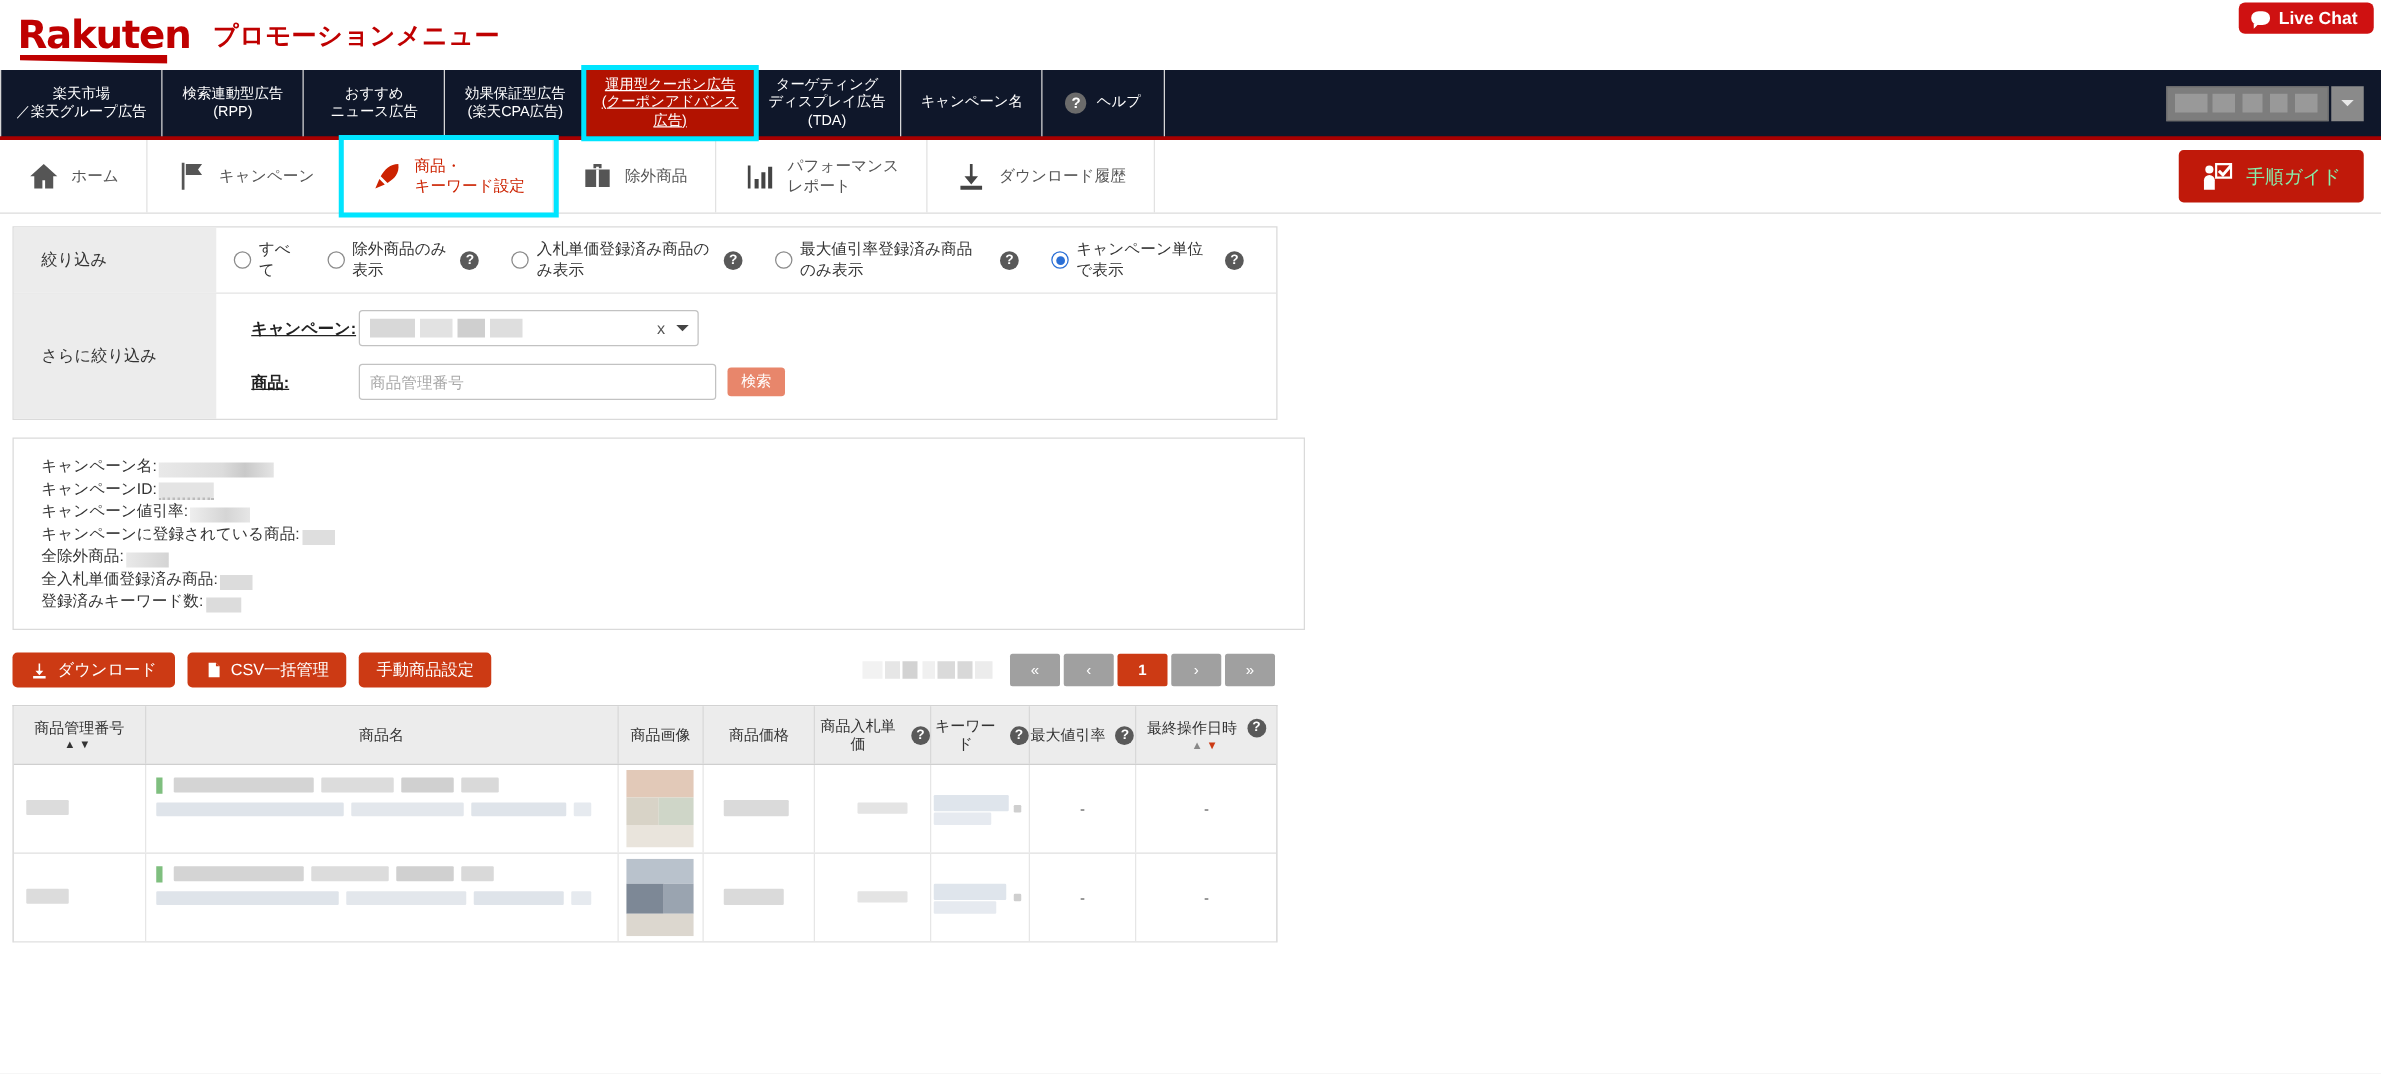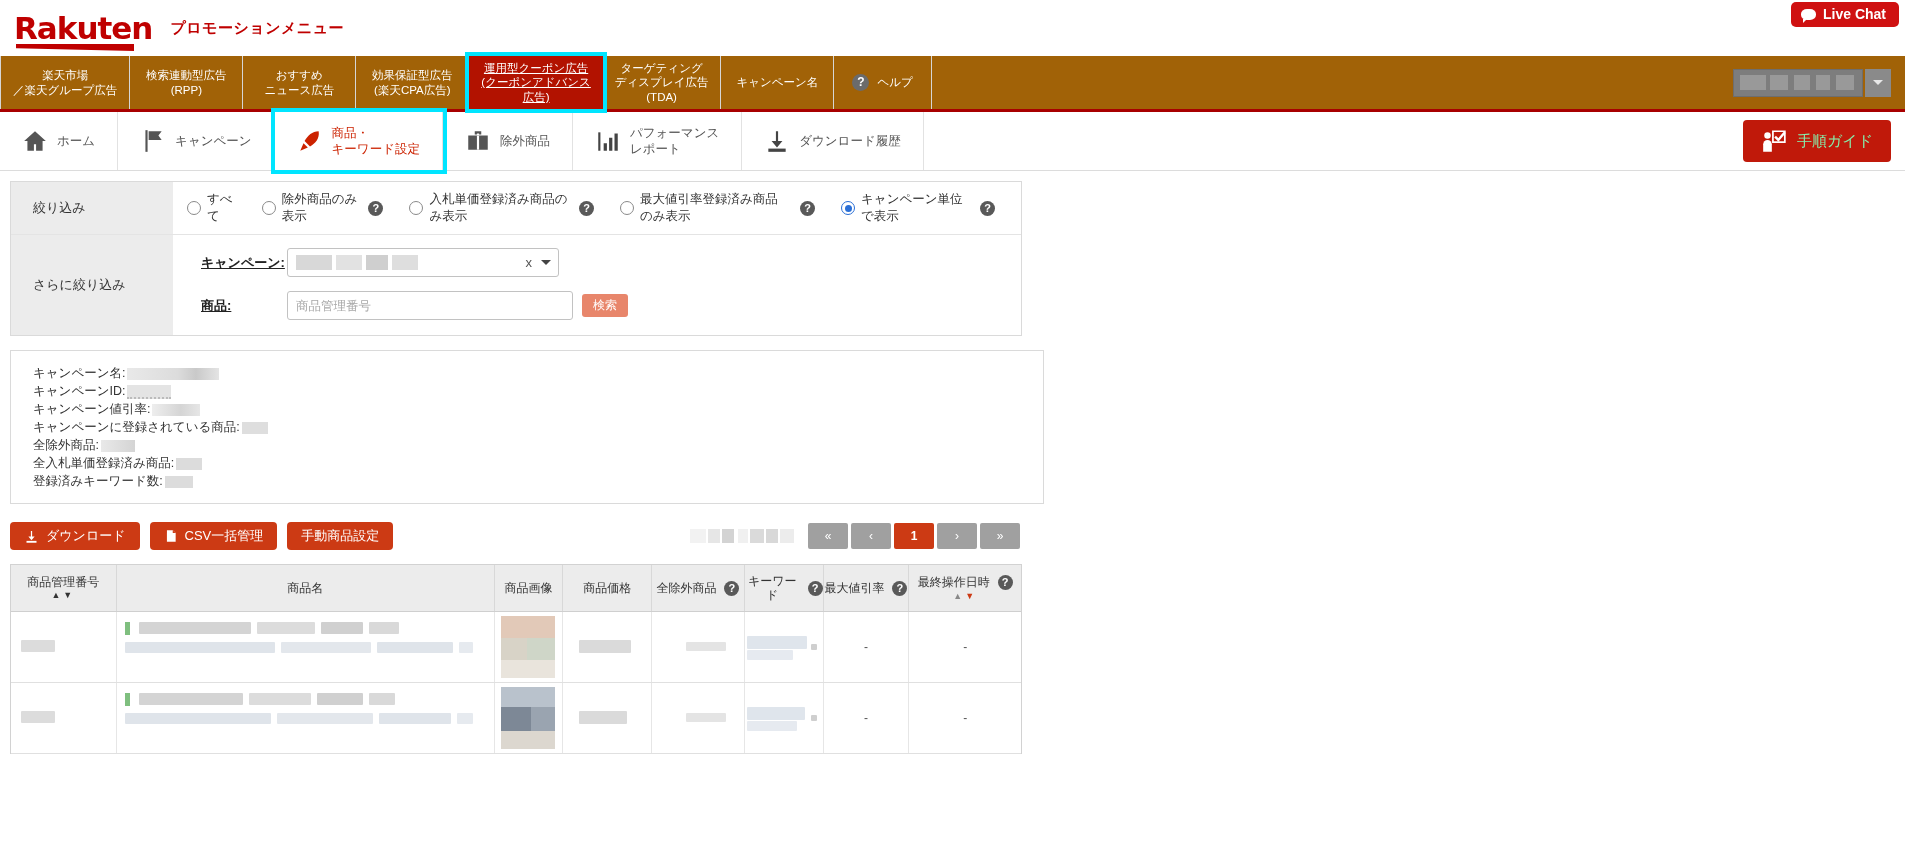--- a/index.html
+++ b/index.html
@@ -16,33 +16,33 @@
   .brandbar{position:relative;height:56px;background:#fff;display:flex;align-items:center;padding-left:14px;}
   .logo{display:flex;align-items:flex-end;}
   .logo-text{
     font-family:"DejaVu Sans",sans-serif;
     font-size:31px;font-weight:bold;color:#bf0000;letter-spacing:-1px;line-height:1;
   }
   .logo-underline{
     position:absolute;left:16px;top:44px;width:118px;height:7px;background:#bf0000;
     clip-path:polygon(0 0,100% 0,100% 100%,0 60%);
   }
-  .brand-sub{margin-left:18px;font-size:15px;font-weight:bold;color:#bf0000;letter-spacing:.5px;}
+  .brand-sub{margin-left:18px;font-size:20px;font-weight:bold;color:#bf0000;letter-spacing:.5px;}
   .livechat{
     position:absolute;right:6px;top:2px;
     background:#cf1111;color:#fff;border-radius:5px;
     padding:4px 13px 5px 10px;display:flex;align-items:center;gap:7px;
     font-size:14px;font-weight:bold;cursor:pointer;
   }
   .chat-bubble{width:15px;height:11px;background:#fff;border-radius:6px/5px;position:relative;}
   .chat-bubble:after{content:"";position:absolute;left:2px;bottom:-3px;border-width:4px 4px 0 0;border-style:solid;border-color:#fff transparent transparent transparent;}
 
   
   .nav1{
-    position:relative;height:53px;background:#a16207;
+    position:relative;height:53px;background:#0f172a;
     border-bottom:3px solid #a80000;display:flex;align-items:stretch;
   }
   .nav1-item{
     display:flex;align-items:center;justify-content:center;text-align:center;
     color:#fff;font-size:11.5px;line-height:1.25;
     padding:0 12px;border-right:1px solid #d6d6d6;cursor:pointer;white-space:pre-line;
     min-width:88px;
   }
   .nav1-item.first{border-left:1px solid #d6d6d6;}
   .nav1-item.active{
@@ -101,21 +101,21 @@
     font-size:12.5px;color:#333;font-family:inherit;background:#fff;
   }
   .txtinput::placeholder{color:#a8a8a8;}
   .search-btn{
     margin-left:9px;background:#e8866b;color:#fff;border:none;border-radius:3px;
     height:23px;padding:0 11px;font-size:12px;cursor:pointer;font-family:inherit;
   }
 
   
   .infobox{margin:14px 10px 0 10px;width:1010px;border:1px solid #dadada;background:#fff;padding:14px 0 12px 22px;}
-  .infoline{display:flex;align-items:center;height:17px;margin-bottom:1px;font-size:12.5px;color:#333;}
+  .infoline{display:flex;align-items:flex-end;height:17px;margin-bottom:1px;font-size:12.5px;color:#333;}
   .mask-blk{display:inline-block;height:12px;background:#dcdcdc;margin-left:2px;}
 
   
   .actions{margin:16px 10px 0 10px;width:1010px;display:flex;align-items:center;position:relative;height:32px;}
   .abtn{
     background:#cc3a14;color:#fff;border:none;border-radius:4px;height:28px;
     display:flex;align-items:center;gap:7px;padding:0 14px;font-size:13px;cursor:pointer;
     margin-right:10px;font-family:inherit;
   }
   .pager{position:absolute;right:0;display:flex;align-items:center;gap:0;}
@@ -389,21 +389,21 @@
             <span>商品画像</span>
           </span>
       </div>
       <div class="th c3">
         <span class="lbl">
             <span>商品価格</span>
           </span>
       </div>
       <div class="th c4">
         <span class="lbl">
-            <span>全除外商品</span>
+            <span>商品入札単価</span>
             <span class="hint">?</span>
           </span>
       </div>
       <div class="th c5">
         <span class="lbl">
             <span>キーワード</span>
             <span class="hint">?</span>
           </span>
       </div>
       <div class="th c6">

